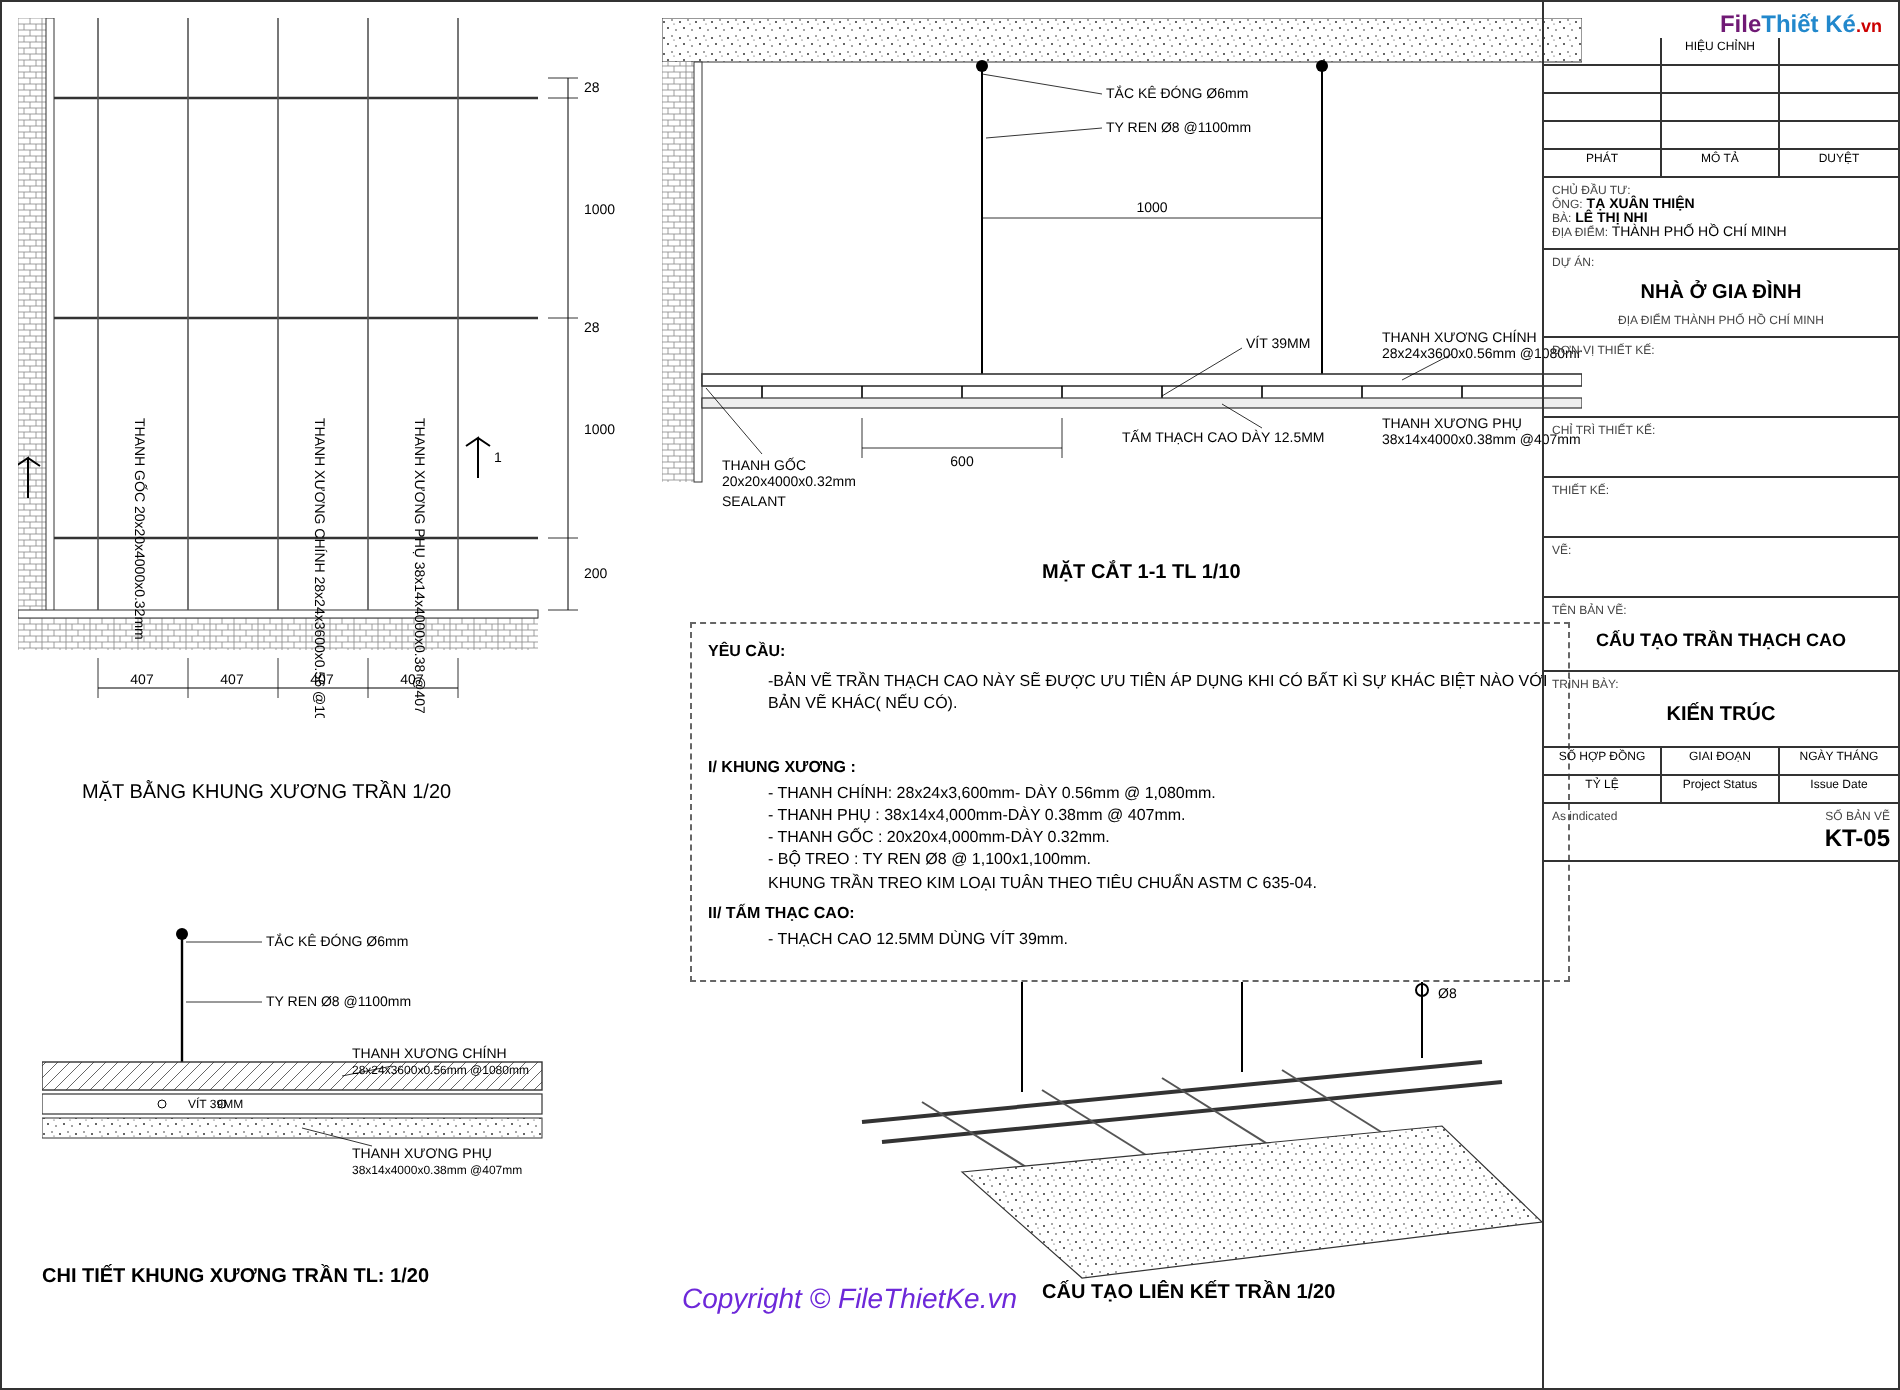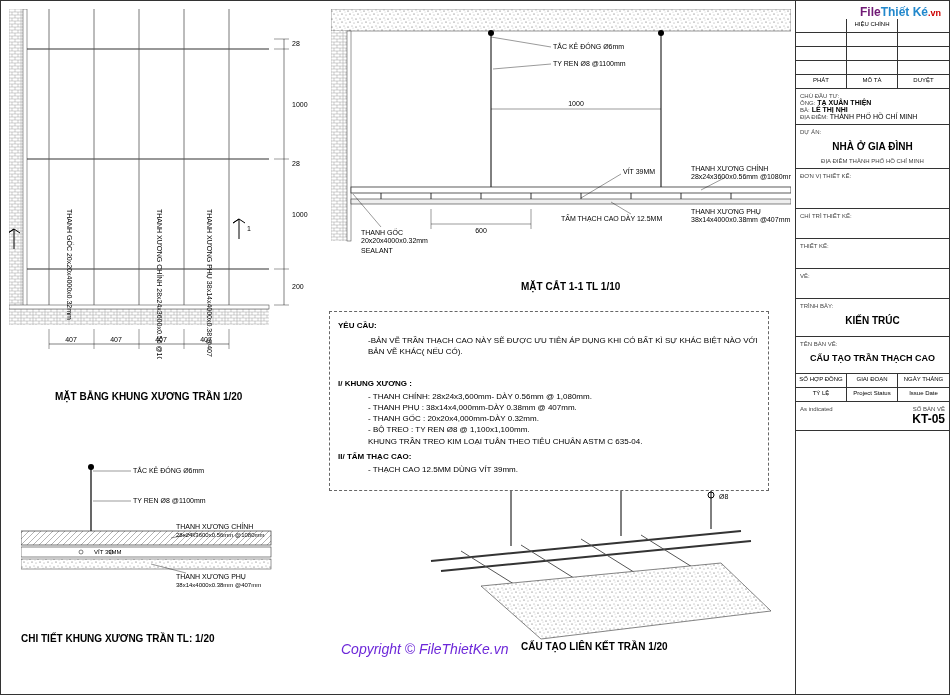--- a/index.html
+++ b/index.html
@@ -1,45 +1,45 @@
 <!DOCTYPE html>
 <html><head>
 <meta charset="utf-8">
 <style>
 * { margin: 0; padding: 0; box-sizing: border-box; }
 body { font-family: Arial, sans-serif; background: #fff; width: 950px; height: 695px; position: relative; overflow: hidden; }
 .sheet { position: absolute; inset: 0; border: 1px solid #333; }
-.title-block { position: absolute; right: 0; top: 0; width: 154px; height: 695px; border-left: 1px solid #333; font-size: 7px; }
+.title-block { position: absolute; right: 0; top: 0; width: 178px; height: 695px; border-left: 1px solid #333; font-size: 7px; }
 .tb-section { border-bottom: 1px solid #333; padding: 4px; }
 .tb-label { font-size: 6px; color: #444; }
 .tb-value { font-size: 7px; font-weight: bold; }
 .tb-big { font-size: 10px; font-weight: bold; text-align: center; padding: 6px 2px; }
 .tb-grid { display: grid; grid-template-columns: repeat(3, 1fr); }
 .tb-grid div { border-right: 1px solid #333; border-bottom: 1px solid #333; padding: 2px; text-align: center; font-size: 6px; min-height: 14px; }
 .tb-grid div:nth-child(3n) { border-right: none; }
 
 .logo { position: absolute; right: 8px; top: 4px; font-size: 12px; font-weight: bold; }
 .logo .f { color: #701a75; padding-left: 41px; }
 .logo .t { color: #28c; }
 .logo .vn { color: #c00; font-size: 9px; margin-top: 44px; }
 
 .watermark { position: absolute; left: 340px; top: 640px; color: #6d28d9; font-size: 14px; font-style: italic; }
 
 
 .plan { position: absolute; left: 8px; top: 8px; width: 300px; height: 350px; }
 .plan svg { width: 100%; height: 100%; }
-.plan-title { position: absolute; left: 54px; top: 390px; font-size: 10px; font-weight: bold; }
+.plan-title { position: absolute; left: 40px; top: 390px; font-size: 10px; font-weight: normal; }
 
 
 .section-view { position: absolute; left: 330px; top: 8px; width: 460px; height: 260px; }
 .section-view svg { width: 100%; height: 100%; }
 .section-title { position: absolute; left: 520px; top: 280px; font-size: 10px; font-weight: bold; }
 
 
-.notes { position: absolute; left: 328px; top: 310px; width: 440px; height: 180px; border: 1px dashed #666; padding: 8px; font-size: 8px; line-height: 1.4; }
+.notes { position: absolute; left: 344px; top: 310px; width: 440px; height: 180px; border: 1px dashed #666; padding: 8px; font-size: 8px; line-height: 1.4; }
 .notes .nh { font-weight: bold; margin-bottom: 4px; }
 .notes .nt { margin-left: 30px; margin-bottom: 20px; }
 .notes .ns { font-weight: bold; margin-top: 4px; margin-bottom: 2px; }
 .notes .nl { margin-left: 30px; }
 
 
 .detail { position: absolute; left: 20px; top: 460px; width: 290px; height: 160px; }
 .detail svg { width: 100%; height: 100%; }
 .detail-title { position: absolute; left: 20px; top: 632px; font-size: 10px; font-weight: bold; }
 
@@ -292,26 +292,26 @@
     <div class="tb-section" style="min-height:30px">
       <div class="tb-label">CHỈ TRÌ THIẾT KẾ:</div>
     </div>
     <div class="tb-section" style="min-height:30px">
       <div class="tb-label">THIẾT KẾ:</div>
     </div>
     <div class="tb-section" style="min-height:30px">
       <div class="tb-label">VẼ:</div>
     </div>
     <div class="tb-section">
+      <div class="tb-label">TÊN BẢN VẼ:</div>
+      <div class="tb-big" style="font-size:9px">CẤU TẠO TRẦN THẠCH CAO</div>
+    </div>
+    <div class="tb-section">
       <div class="tb-label">TRÌNH BÀY:</div>
       <div class="tb-big">KIẾN TRÚC</div>
-    </div>
-    <div class="tb-section">
-      <div class="tb-label">TÊN BẢN VẼ:</div>
-      <div class="tb-big" style="font-size:9px">CẤU TẠO TRẦN THẠCH CAO</div>
     </div>
     <div class="tb-grid">
       <div>SỐ HỢP ĐỒNG</div>
       <div>GIAI ĐOẠN</div>
       <div>NGÀY THÁNG</div>
       <div>TỶ LỆ</div>
       <div>Project Status</div>
       <div>Issue Date</div>
     </div>
     <div class="tb-section" style="display:flex;justify-content:space-between">

